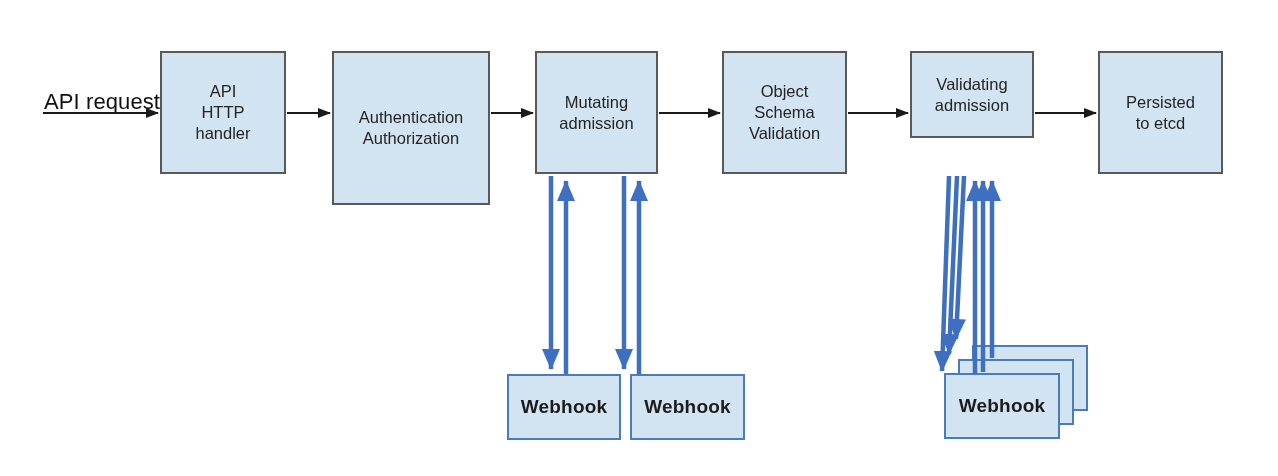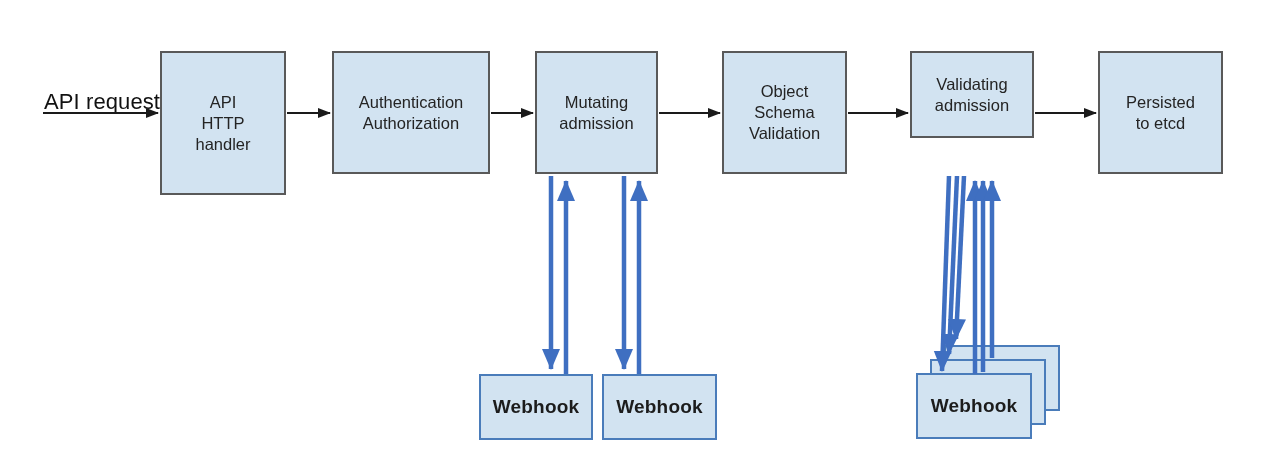--- a/index.html
+++ b/index.html
@@ -40,20 +40,21 @@
   .webhook-box {
     position: absolute;
     box-sizing: border-box;
     background: var(--box-fill);
     border: 2px solid var(--webhook-border);
     display: flex;
     align-items: center;
     justify-content: center;
     text-align: center;
     z-index: 2;
+    margin-left: 28px;
   }
   .webhook-box.stack-back { z-index: 2; }
   .webhook-box.stack-mid  { z-index: 3; }
   .webhook-box.stack-front{ z-index: 4; }
   .webhook-label {
     font-size: 19px;
     font-weight: 700;
     color: #1c1c1c;
     letter-spacing: 0.2px;
   }
@@ -71,22 +72,22 @@
     inset: 0;
     z-index: 6;
     pointer-events: none;
   }
   .black-line { stroke: var(--black-arrow); stroke-width: 2; }
   .blue-line  { stroke: var(--blue-arrow);  stroke-width: 4.5; }
   .black-head { fill: var(--black-arrow); }
   .blue-head  { fill: var(--blue-arrow); }
 
   
-  .n-api     { left:160px;  top:51px; width:126px; height:144px; }
-  .n-auth    { left:332px;  top:51px; width:158px; height:123px; }
+  .n-api     { left:160px;  top:51px; width:126px; height:123px; }
+  .n-auth    { left:332px;  top:51px; width:158px; height:154px; }
   .n-mut     { left:535px;  top:51px; width:123px; height:123px; }
   .n-schema  { left:722px;  top:51px; width:125px; height:123px; }
   .n-val     { left:910px;  top:51px; width:124px; height:87px; }
   .n-etcd    { left:1098px; top:51px; width:125px; height:123px;justify-content:center; }
 
   .wh-m1     { left:479px; top:374px; width:114px; height:66px; }
   .wh-m2     { left:602px; top:374px; width:115px; height:66px; }
   .wh-v-back { left:944px; top:345px; width:116px; height:66px; }
   .wh-v-mid  { left:930px; top:359px; width:116px; height:66px; }
   .wh-v-front{ left:916px; top:373px; width:116px; height:66px; }

